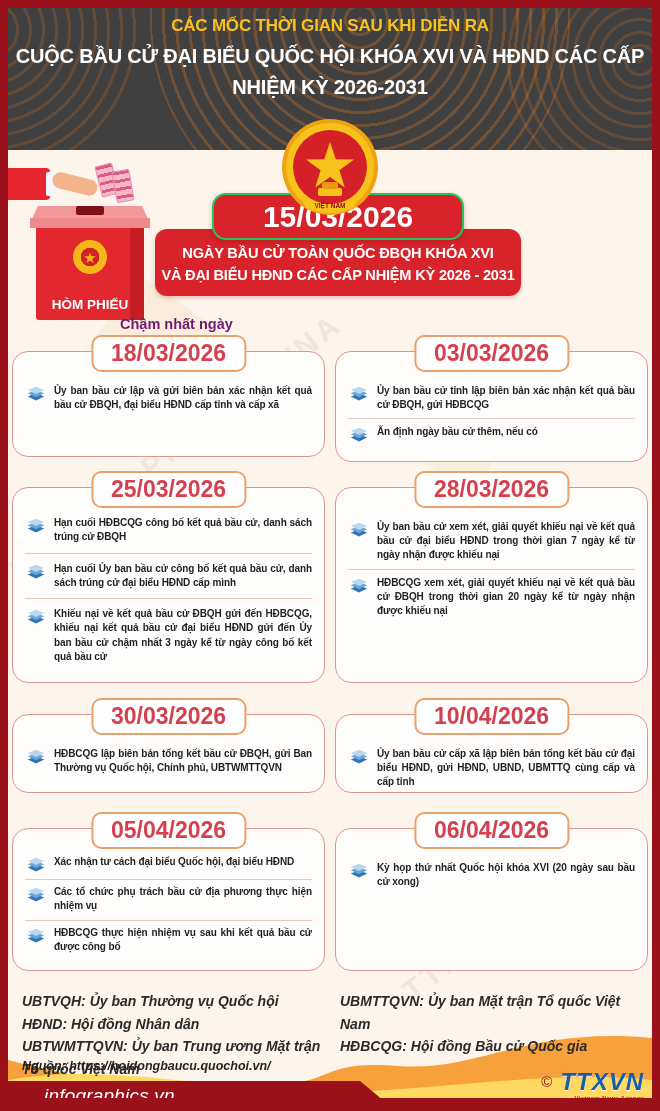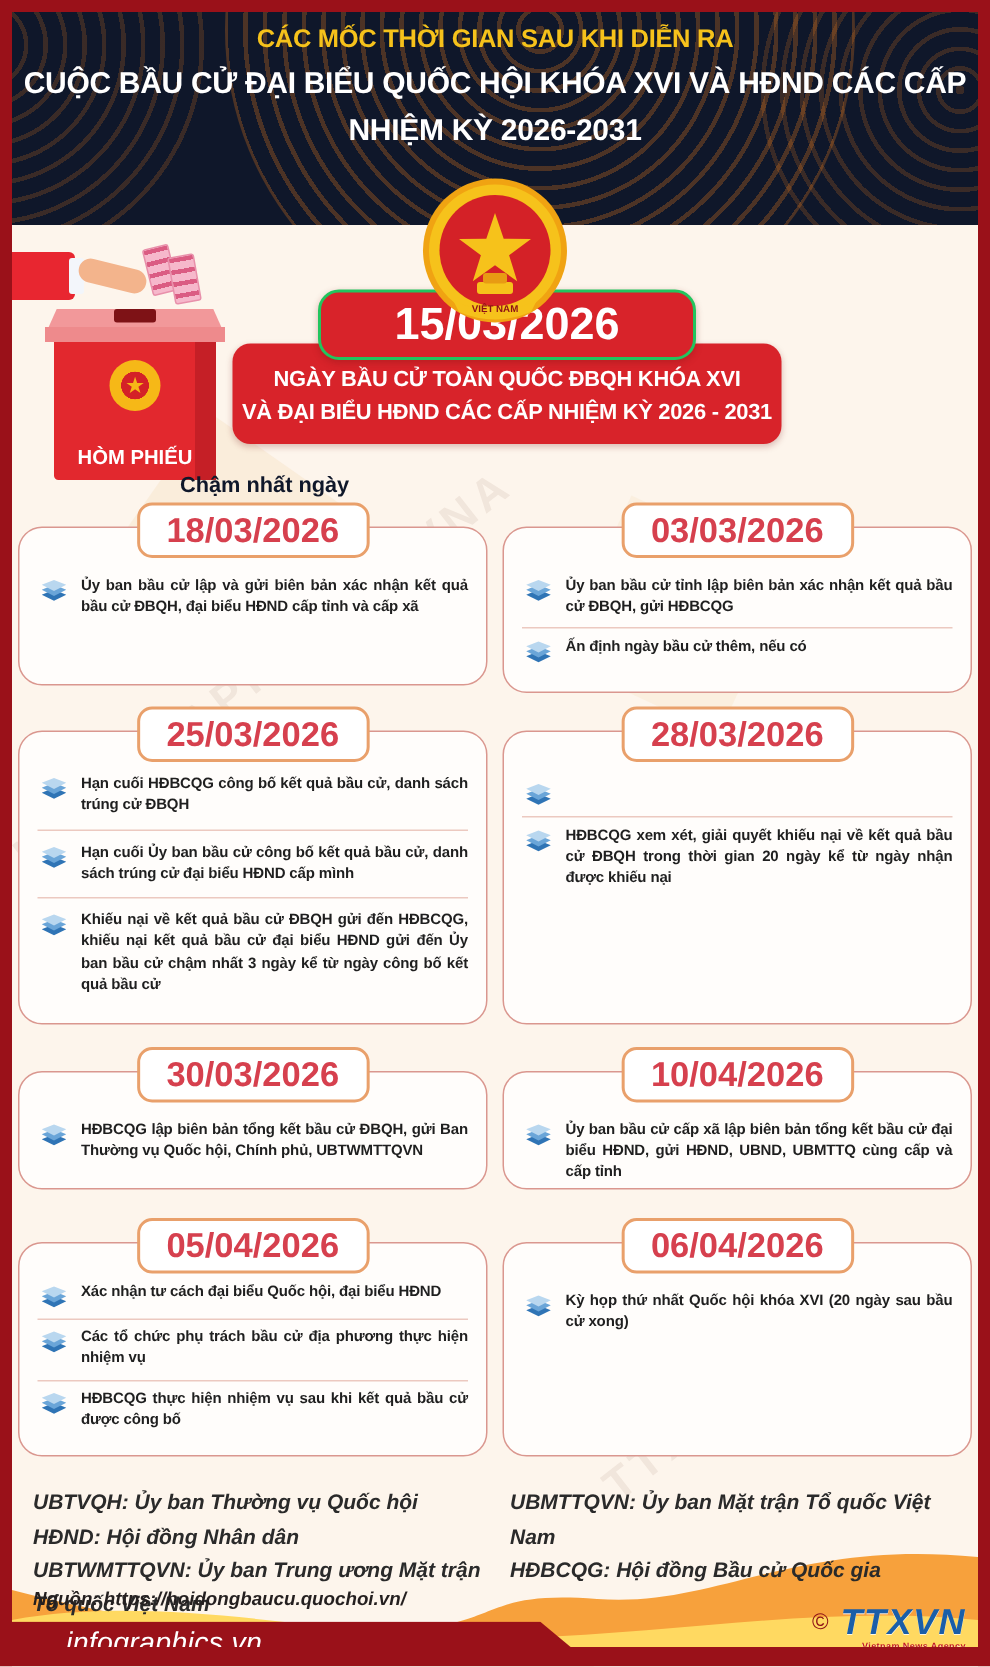--- a/index.html
+++ b/index.html
@@ -7,21 +7,21 @@
   body{font-family:"Liberation Sans","DejaVu Sans",sans-serif;background:#fff}
   .page{position:relative;width:660px;height:1111px;background:#fdf5ec;overflow:hidden}
 
   
   .frame{position:absolute;background:#9a1119;z-index:60}
   .frame.left{left:0;top:0;width:8px;height:1111px}
   .frame.right{right:0;top:0;width:8px;height:1111px}
   .frame.top{left:0;top:0;width:660px;height:8px}
 
   
-  .header{position:absolute;left:0;top:0;width:660px;height:150px;background:#0f172a;overflow:hidden}
+  .header{position:absolute;left:0;top:0;width:660px;height:150px;background:#404040;overflow:hidden}
   .drum{position:absolute;border-radius:50%;
     background:repeating-radial-gradient(circle at 50% 50%, rgba(238,125,26,.55) 0 3px, rgba(0,0,0,0) 3px 13px);
     opacity:.5}
   .drum.d1{left:150px;top:-190px;width:420px;height:420px}
   .drum.d2{left:-160px;top:-120px;width:300px;height:300px;opacity:.35}
   .drum.d3{right:-120px;top:-80px;width:280px;height:280px;opacity:.35}
   .title{position:relative;z-index:2;text-align:center;font-weight:bold;color:#fff;letter-spacing:-.2px}
   .t1{margin-top:16px;font-size:17px;color:#f6c21b}
   .t2{margin-top:9px;font-size:20px}
   .t3{margin-top:8px;font-size:20px}
@@ -50,21 +50,21 @@
 
   
   .main-box{position:absolute;left:155px;top:229px;width:366px;height:67px;background:#d8232a;border-radius:12px;
     z-index:6;display:flex;flex-direction:column;justify-content:flex-end;padding-bottom:9px;
     box-shadow:0 2px 4px rgba(120,20,20,.25)}
   .main-box p{text-align:center;color:#fff;font-weight:bold;font-size:14.6px;letter-spacing:-.2px;line-height:1.5}
   .main-pill{position:absolute;left:212px;top:193px;width:252px;height:47px;background:#d8232a;border:2px solid #22c55e;
     border-radius:14px;z-index:7;display:flex;align-items:center;justify-content:center;
     color:#fff;font-weight:bold;font-size:30px;box-shadow:0 2px 5px rgba(120,20,20,.3)}
 
-  .deadline{position:absolute;left:120px;top:316px;z-index:6;color:#0f172a;font-weight:bold;font-size:14.5px}
+  .deadline{position:absolute;left:120px;top:316px;z-index:6;color:#701a75;font-weight:bold;font-size:14.5px}
 
   
   .card{position:absolute;width:313px;background:#fffdfb;border:1.5px solid #da978f;border-radius:16px;z-index:6}
   .pill{position:absolute;top:-17px;left:50%;transform:translateX(-50%);background:#fff;border:2.5px solid #e9a06b;
     border-radius:10px;padding:2px 18px;color:#d6404e;font-weight:bold;font-size:23px;white-space:nowrap;line-height:1.25}
   .card-body{display:flex;flex-direction:column;height:100%;padding:26px 8px 10px 8px}
   .card-body.fill{justify-content:space-evenly;padding-top:20px}
   .item{display:flex;gap:9px;padding:6px 4px 6px 6px}
   .item svg{flex:none;margin-top:2px}
   .item p{font-size:10px;font-weight:bold;color:#1f1f1f;line-height:1.42;text-align:justify;letter-spacing:-.1px}
@@ -236,20 +236,21 @@
 
   <section class="card c3">
     <div class="pill">28/03/2026</div>
     <div class="card-body">
       <div class="item">
         <svg width="18" height="16" viewBox="0 0 22 18">
             <path d="M11 8l10 4-10 5L1 12z" fill="#2f74b5"></path>
             <path d="M11 4l10 4-10 5L1 8z" fill="#6aa5d8"></path>
             <path d="M11 0l10 4-10 5L1 4z" fill="#b9d7ef"></path>
           </svg>
+        <p>Ủy ban bầu cử xem xét, giải quyết khiếu nại về kết quả bầu cử đại biểu HĐND trong thời gian 7 ngày kể từ ngày nhận được khiếu nại</p>
       </div>
       <div class="divider"></div>
       <div class="item">
         <svg width="18" height="16" viewBox="0 0 22 18">
             <path d="M11 8l10 4-10 5L1 12z" fill="#2f74b5"></path>
             <path d="M11 4l10 4-10 5L1 8z" fill="#6aa5d8"></path>
             <path d="M11 0l10 4-10 5L1 4z" fill="#b9d7ef"></path>
           </svg>
         <p>HĐBCQG xem xét, giải quyết khiếu nại về kết quả bầu cử ĐBQH trong thời gian 20 ngày kể từ ngày nhận được khiếu nại</p>
       </div>

